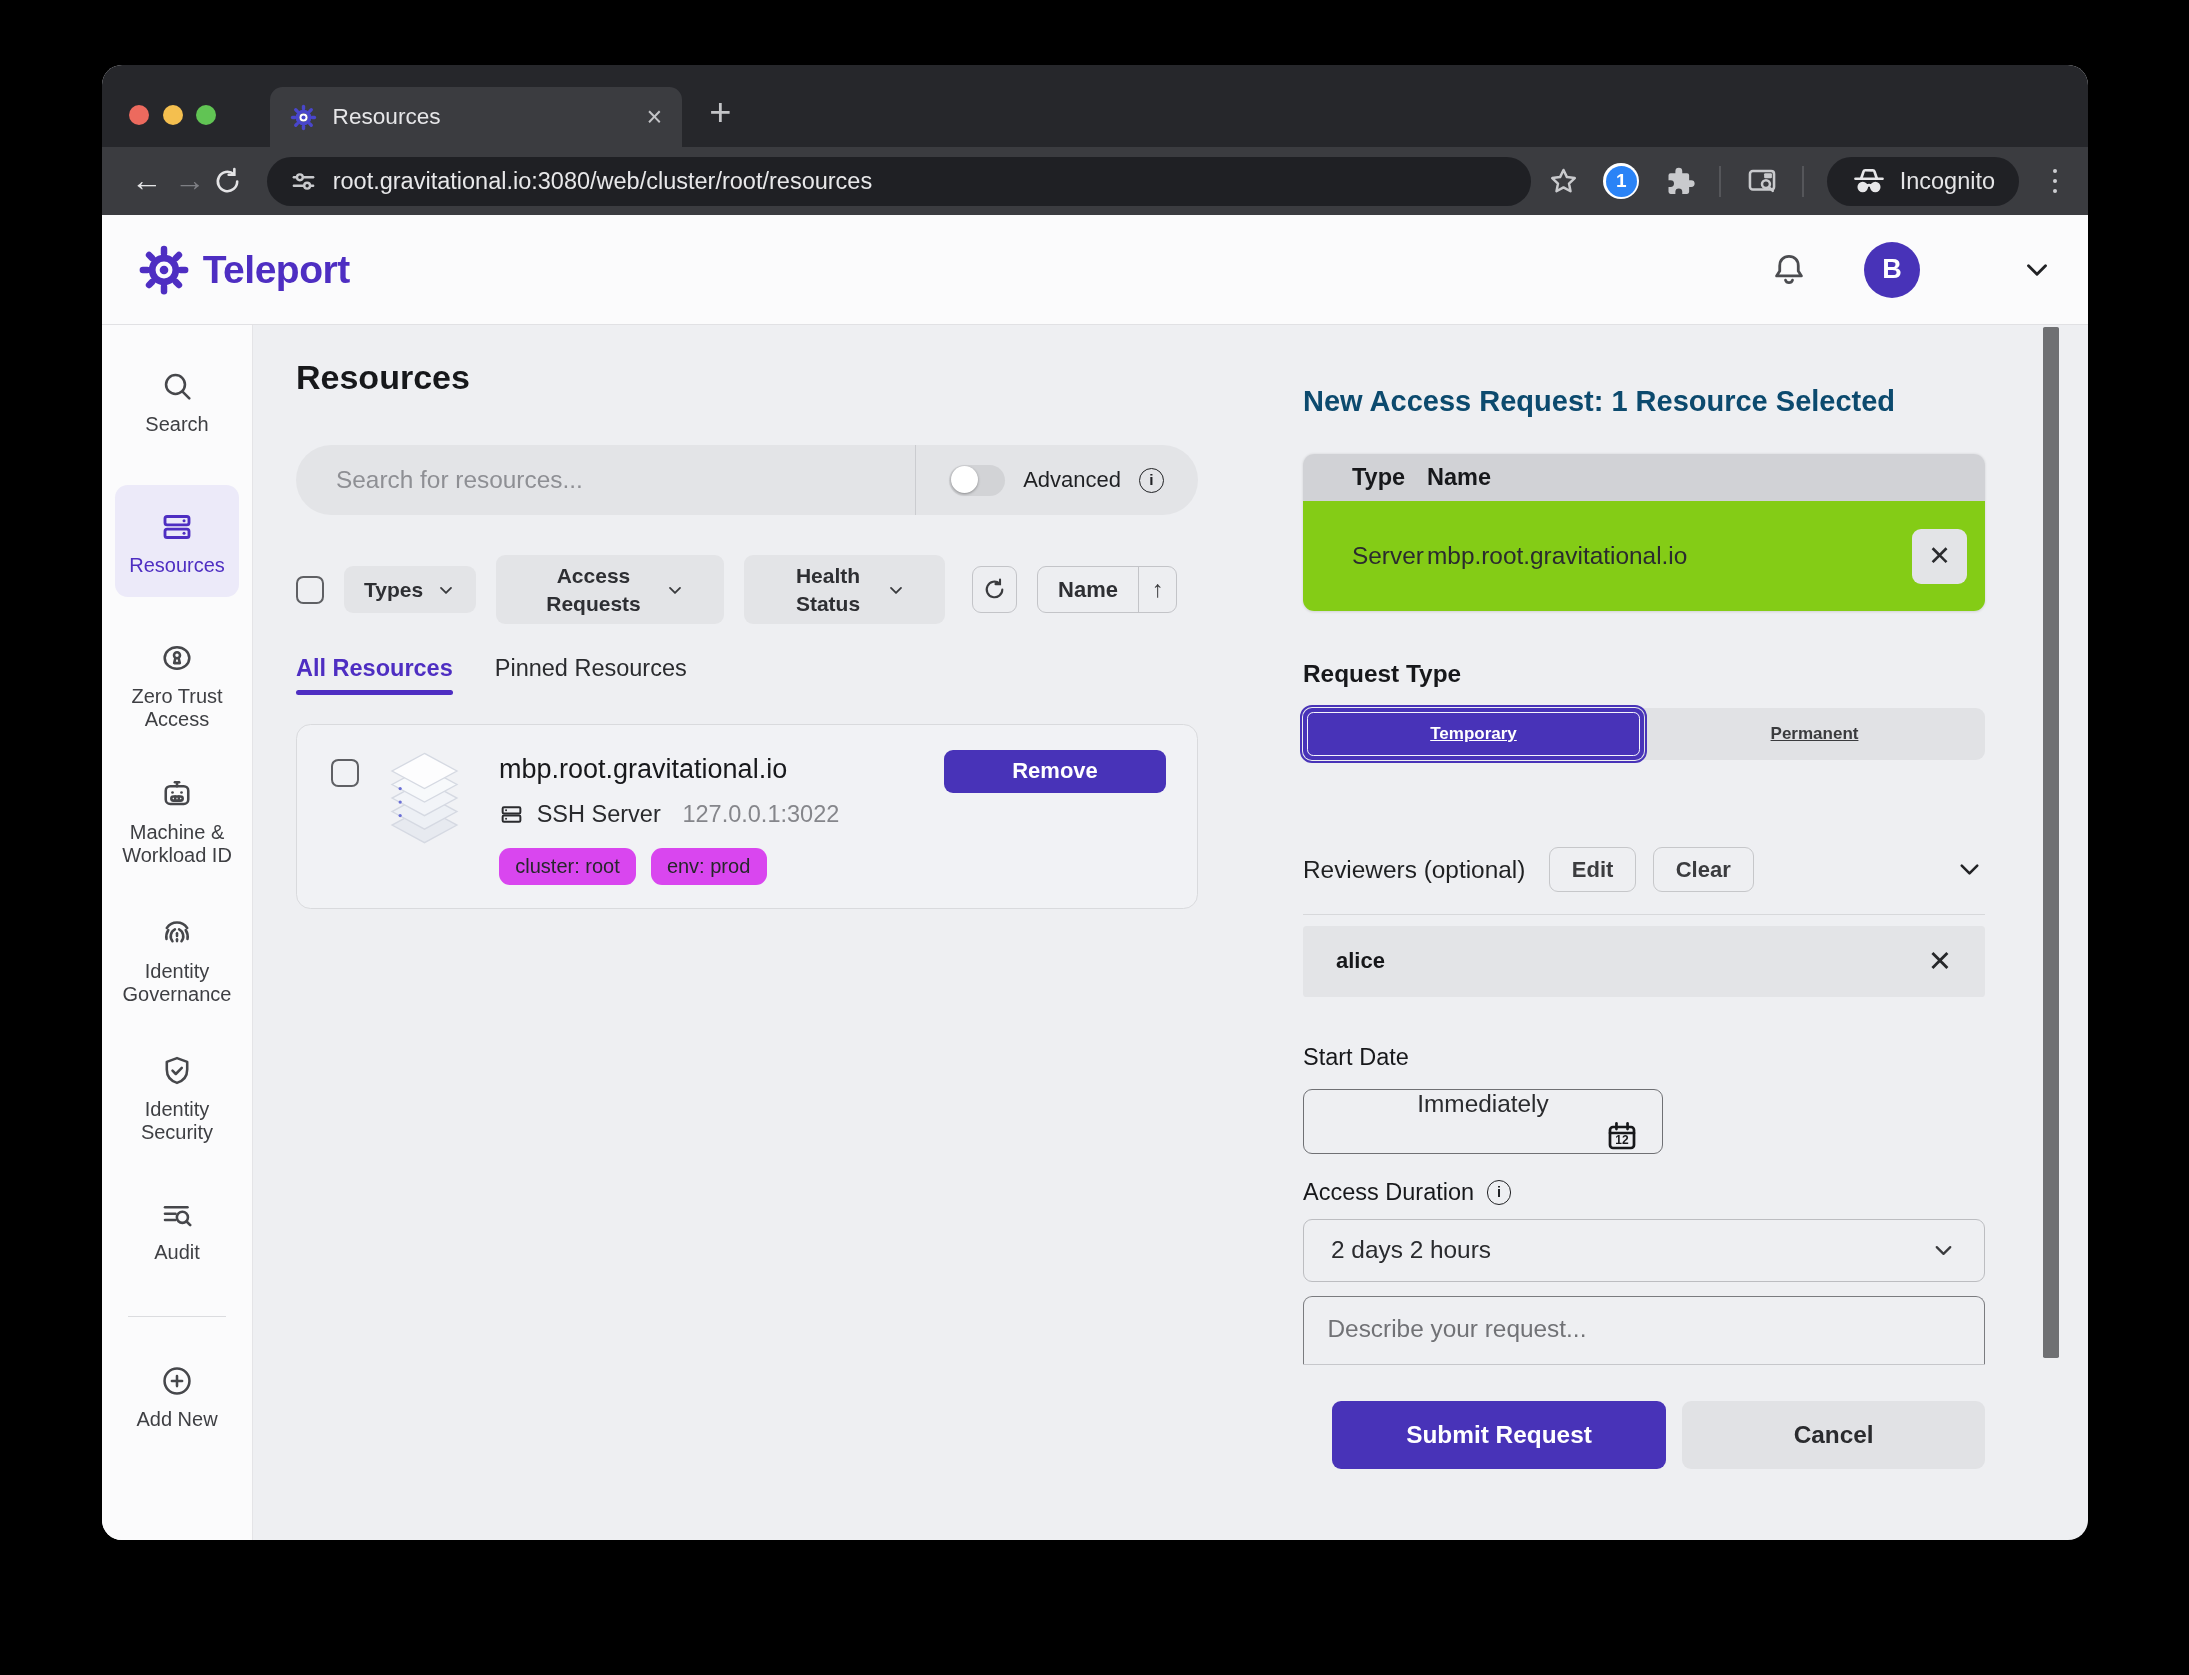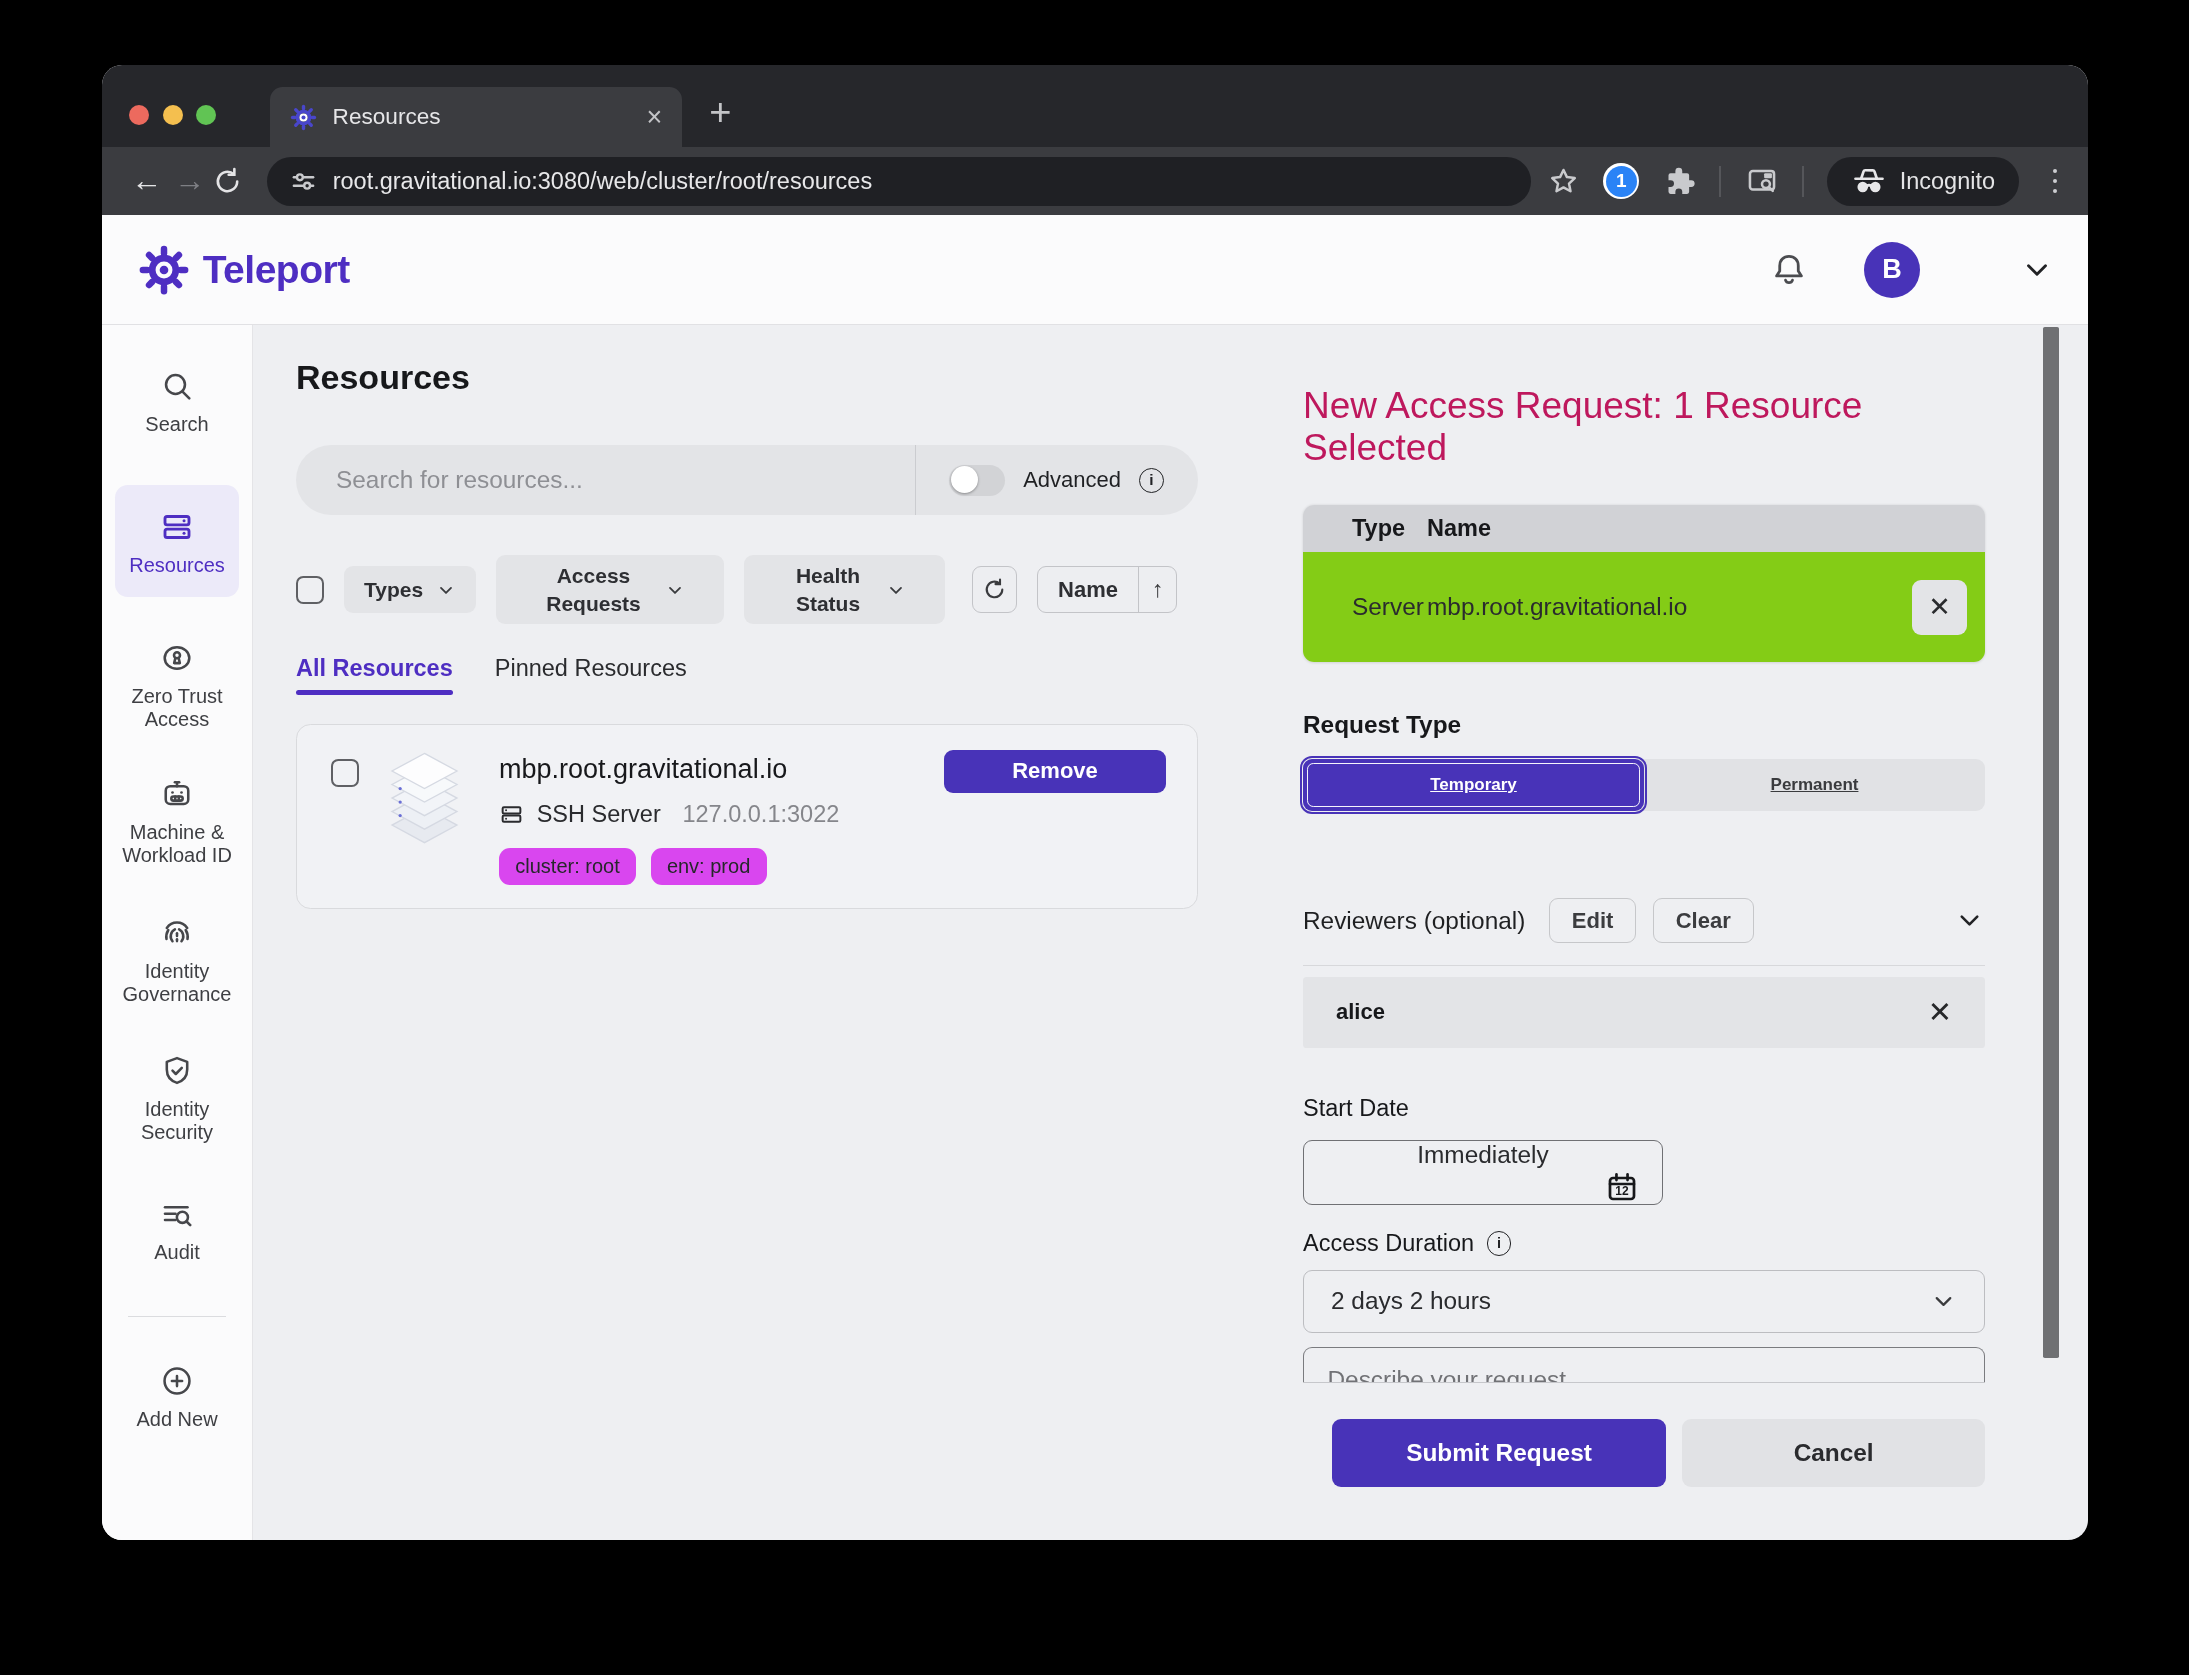--- a/index.html
+++ b/index.html
@@ -85,21 +85,21 @@
   .card-info { margin-left:31px; }
   .card-name { font-size:27px; color:#17181B; }
   .card-kind { display:flex; align-items:center; gap:12.7px; margin-top:16.3px; }
   .card-kind .kind { font-size:23.5px; color:#2A2B2E; }
   .card-kind .addr { font-size:23.5px; color:#85868B; margin-left:9px; }
   .card-labels { display:flex; gap:14.5px; margin-top:20px; }
   .pill { background:#d946ef; border-radius:11px; font-size:20px; color:#26272A; padding:7.2px 16.3px; }
   .removebtn { position:absolute; right:31px; top:25px; width:222px; height:43px; border-radius:9px; background:#4833B8; color:#fff; font-size:22px; font-weight:700; display:flex; align-items:center; justify-content:center; }
 
   
-  h2.paneltitle { font-size:37px; font-weight:400; color:#be185d; }
+  h2.paneltitle { font-size:29px; font-weight:700; color:#0c4a6e; }
   .seltable { margin-top:36px; border-radius:11px; overflow:hidden; box-shadow:0 0.9px 2.7px rgba(0,0,0,.12); }
   .thead { height:47px; background:#D1D2D6; display:flex; align-items:center; font-size:23.5px; font-weight:700; color:#17181B; }
   .th-type { width:124px; padding-left:49px; } .th-name { }
   .trow { height:110px; background:#84cc16; display:flex; align-items:center; font-size:24.4px; color:#2A2B2E; }
   .td-type { width:124px; padding-left:49px; }
   .xbtn { margin-left:auto; margin-right:18px; width:55px; height:55px; border-radius:9px; background:#E3E4E7; display:flex; align-items:center; justify-content:center; font-size:27px; font-weight:300; color:#2A2B2E; }
 
   .sect-label { font-size:24.4px; font-weight:700; color:#17181B; }
   .rq-label { margin-top:49px; }
   .segments { margin-top:20px; height:52px; background:#E1E2E5; border-radius:9px; display:flex; }
@@ -118,21 +118,21 @@
   .field-label { font-size:23.5px; color:#17181B; }
   .startdate-label { margin-top:47px; }
   .dateinput { margin-top:18px; width:360px; height:65px; border:1.8px solid #6F7074; border-radius:9px; display:flex; align-items:center; padding:0 22px; background:transparent;flex-direction:column; }
   .dateinput .val { font-size:24.4px; color:#2A2B2E; }
   .dateinput .cal { margin-left:auto; }
   .duration-label { margin-top:25px; display:flex; align-items:center; gap:12.7px; }
   .durselect { margin-top:12.7px; height:63px; border:1.8px solid #BCBDC1; border-radius:9px; display:flex; align-items:center; padding:0 27px; }
   .durselect .val { font-size:24.4px; color:#2A2B2E; }
   .durselect .chev { margin-left:auto; }
   .reason-label { margin-top:29px; }
-  .reason-clip { margin-top:14.5px; height:36px; overflow:hidden; border-bottom:0.9px solid #C6C7CB; }
+  .reason-clip { margin-top:14.5px; height:69px; overflow:hidden; border-bottom:0.9px solid #C6C7CB; }
   .reason-clip textarea { width:100%; height:76px; border:1.8px solid #7A7B7F; border-bottom:none; border-radius:9px 9px 0 0; background:transparent; resize:none; outline:none; padding:18px 23.5px 0; font-size:24.4px; font-family:"Liberation Sans", sans-serif; color:#2A2B2E; }
   .reason-clip textarea::placeholder { color:#717276; }
   .actions { margin-top:36px; display:flex; gap:16.3px;padding-left:29px; }
   .btn { height:68px; border-radius:9px; font-size:24.4px; font-weight:700; display:flex; align-items:center; justify-content:center; }
   .btn.primary { width:334px; background:#4833B8; color:#fff; }
   .btn.secondary { flex:1; background:#E1E2E5; color:#2A2B2E; }
 
   .pg-scrollbar { position:absolute; right:29px; top:1.8px; width:16.3px; height:1031px; background:#6F7073; border-radius:1.8px; }
 
   svg { display:block; }

